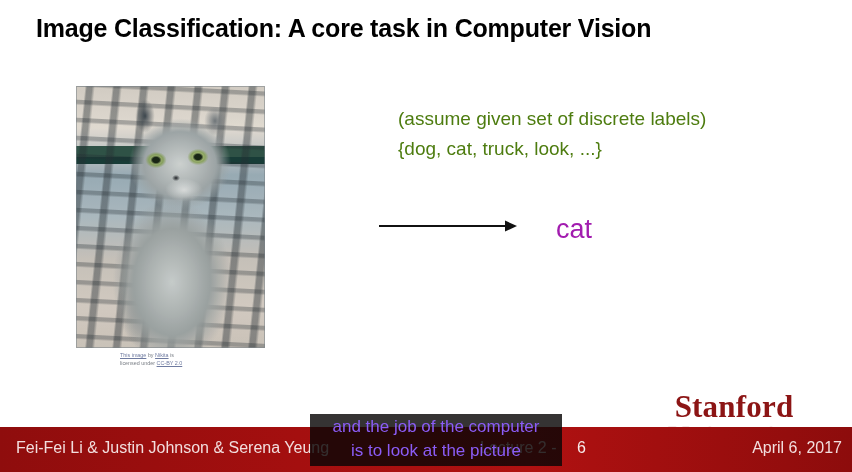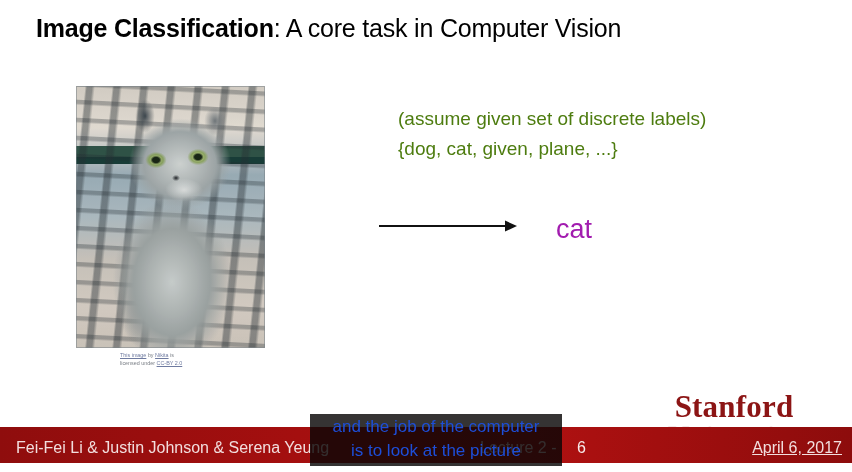--- a/index.html
+++ b/index.html
@@ -23,21 +23,21 @@
   #title {
     position: absolute;
     left: 36px;
     top: 14px;
     font-size: 25px;
     color: #000000;
     white-space: nowrap;
     letter-spacing: -0.2px;
   }
   #title .strong { font-weight: bold; margin-top: 12px; }
-  #title .rest   { font-weight: normal; }
+  #title .rest   { font-weight: bold; }
 
   
   #photo-frame {
     position: absolute;
     left: 76px;
     top: 86px;
     width: 189px;
     height: 262px;
     overflow: hidden;
     background: #8b9aa3;
@@ -168,21 +168,21 @@
     color: #f4e6e6;
     font-weight: normal;
   }
 
   
   #footer {
     position: absolute;
     left: 0;
     right: 0;
     top: 427px;
-    height: 36px;
+    height: 45px;
     background: linear-gradient(to right, #8f0d0d 0%, #a40f0f 35%, #b01111 62%, #8d0c0c 100%);
     z-index: 2;
   }
   #footer .authors {
     position: absolute;
     left: 16px;
     top: 12px;
     font-size: 16px;
     color: #f2dede;
     white-space: nowrap;
@@ -202,33 +202,32 @@
     font-size: 16px;
     color: #f7eaea;
   }
   #footer .date {
     position: absolute;
     right: 10px;
     top: 12px;
     font-size: 16px;
     color: #f2dede;
     white-space: nowrap;
-    text-decoration: underline;
   }
 
   
   #caption {
     position: absolute;
     left: 310px;
     top: 414px;
     width: 252px;
     padding: 1px 4px 3px 4px;
     box-sizing: border-box;
     background: rgba(8, 6, 6, 0.82);
-    color: #1d4ed8;
+    color: #8b5cf6;
     font-size: 17px;
     line-height: 24px;
     text-align: center;
     z-index: 3;
   }
 </style>
 </head>
 <body>
 
 <div id="slide">
@@ -245,21 +244,21 @@
     <span class="lnk">This image</span>
     <span>by</span>
     <span class="lnk">Nikita</span>
     <span>is</span><br>
     <span>licensed under</span>
     <span class="lnk">CC-BY 2.0</span>
   </div>
 
   <div id="labels">
     <div>(assume given set of discrete labels)</div>
-    <div>{dog, cat, given, plane, ...}</div>
+    <div>{dog, cat, truck, look, ...}</div>
   </div>
 
   <svg id="arrow" viewBox="0 0 138 14">
     <line x1="0" y1="7" x2="126" y2="7" stroke="#111111" stroke-width="2.2"></line>
     <polygon points="126,1.5 138,7 126,12.5" fill="#111111"></polygon>
   </svg>
 
   <div id="prediction">cat</div>
 
   <div id="watermark">

